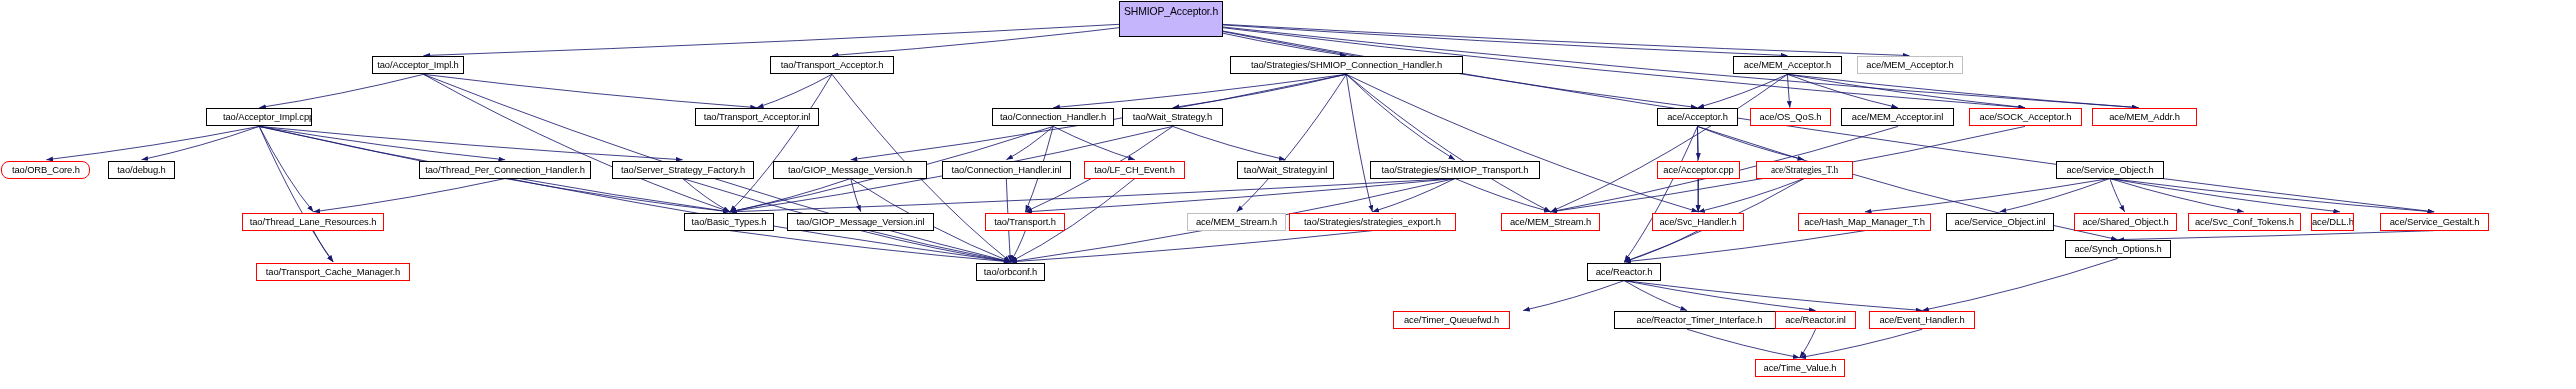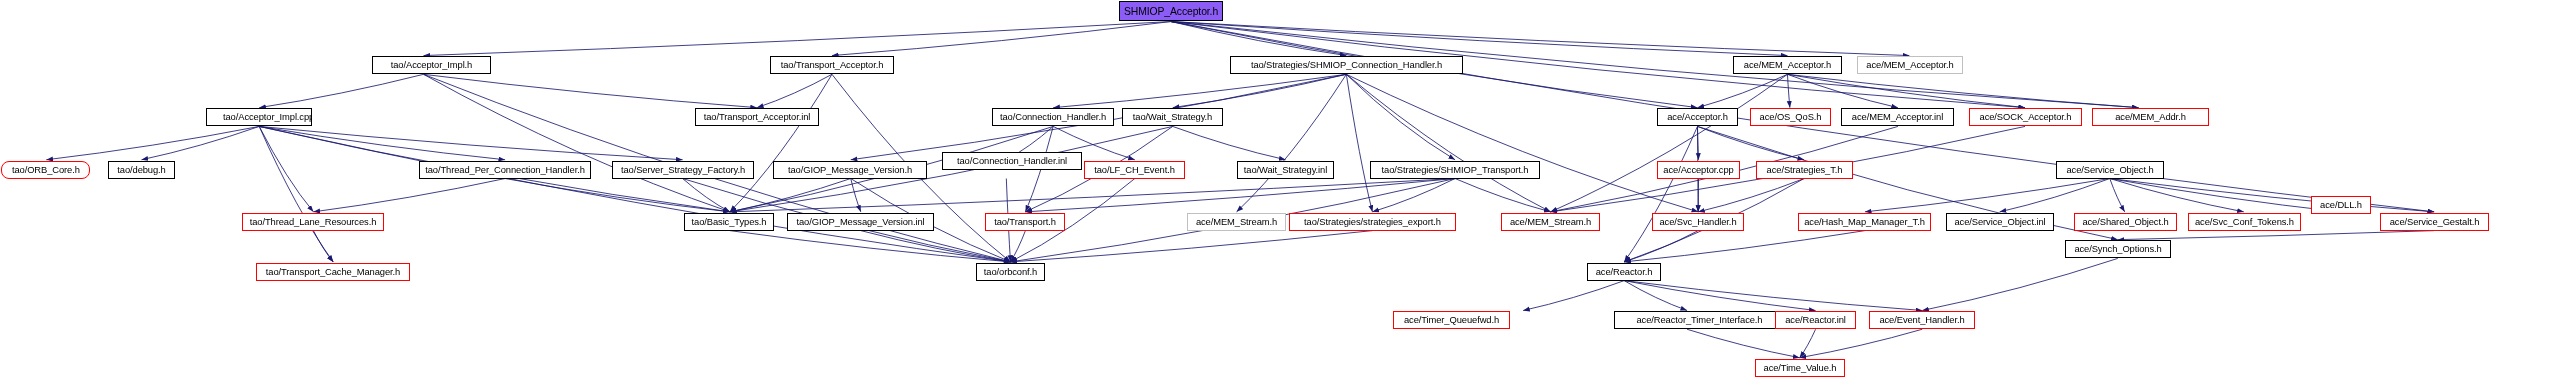--- a/index.html
+++ b/index.html
@@ -21,24 +21,24 @@
     text-align:center;
     white-space:nowrap;
     font-size:9.4px;
     color:#000000;
     background:#ffffff;
     border:0.7px solid #000000;
     letter-spacing:-0.1px;
     overflow:hidden;
   }
   .node.root{
-    background:#8b5cf6;
+    background:#c4b5fd;
     border:0.7px solid #000000;
     font-size:10.4px;
-    height:20px;
+    height:36px;
     line-height:19px;
   }
   .node.red{border:0.7px solid #ff0000;}
   .node.gray{border:0.7px solid #c0c0c0;color:#000000;}
 </style>
 </head>
 <body>
 
 <div id="graph">
   <svg id="edges" xmlns="http://www.w3.org/2000/svg" viewBox="0 0 3707 560">
@@ -136,59 +136,59 @@
         <path d="M2337.5,404 Q2382.75,430.66 2428,447" marker-end="url(#arrow)"></path>
         <path d="M2337.5,404 Q2475.25,430.66 2613,447" marker-end="url(#arrow)"></path>
         <path d="M2337.5,404 Q2552,430.66 2766.5,447" marker-end="url(#arrow)"></path>
         <path d="M2428,474 Q2509,499.42 2590,515" marker-end="url(#arrow)"></path>
         <path d="M2766.5,474 Q2678.25,499.42 2590,515" marker-end="url(#arrow)"></path>
         <path d="M2613,474 Q2601.5,499.42 2590,515" marker-end="url(#arrow)"></path>
       </g>
   </svg>
   <div id="node-layer">
       <div class="node root" style="left: 1119px; top: 1.4px; width: 104px;">SHMIOP_Acceptor.h</div>
-      <div class="node" style="left: 372px; top: 56px; width: 119px;">tao/Acceptor_Impl.h</div>
+      <div class="node" style="left: 372px; top: 56px; width: 92px;">tao/Acceptor_Impl.h</div>
       <div class="node" style="left: 770px; top: 56px; width: 124px;">tao/Transport_Acceptor.h</div>
       <div class="node" style="left: 1230px; top: 56px; width: 233px;">tao/Strategies/SHMIOP_Connection_Handler.h</div>
       <div class="node" style="left: 1733px; top: 56px; width: 109px;">ace/MEM_Acceptor.h</div>
       <div class="node gray" style="left: 1857px; top: 56px; width: 106px;">ace/MEM_Acceptor.h</div>
       <div class="node" style="left: 206px; top: 108px; width: 106px; padding-left: 16px;">tao/Acceptor_Impl.cpp</div>
       <div class="node" style="left: 695px; top: 108px; width: 124px;">tao/Transport_Acceptor.inl</div>
       <div class="node" style="left: 992px; top: 108px; width: 122px;">tao/Connection_Handler.h</div>
       <div class="node" style="left: 1122px; top: 108px; width: 101px;">tao/Wait_Strategy.h</div>
       <div class="node" style="left: 1657px; top: 108px; width: 81px;">ace/Acceptor.h</div>
       <div class="node red" style="left: 1750px; top: 108px; width: 81px;">ace/OS_QoS.h</div>
       <div class="node" style="left: 1841px; top: 108px; width: 113px;">ace/MEM_Acceptor.inl</div>
       <div class="node red" style="left: 1969px; top: 108px; width: 113px;">ace/SOCK_Acceptor.h</div>
-      <div class="node red" style="left: 2092px; top: 108px; width: 117px;">ace/MEM_Addr.h</div>
+      <div class="node red" style="left: 2092px; top: 108px; width: 105px;">ace/MEM_Addr.h</div>
       <div class="node red" style="left: 1.4px; top: 161px; width: 89px; border-radius: 8px;">tao/ORB_Core.h</div>
       <div class="node" style="left: 108px; top: 161px; width: 67px;">tao/debug.h</div>
       <div class="node" style="left: 419px; top: 161px; width: 172px;">tao/Thread_Per_Connection_Handler.h</div>
       <div class="node" style="left: 612px; top: 161px; width: 142px;">tao/Server_Strategy_Factory.h</div>
       <div class="node" style="left: 773px; top: 161px; width: 154px;">tao/GIOP_Message_Version.h</div>
-      <div class="node" style="left: 942px; top: 152px; width: 140px;">tao/Connection_Handler.inl</div>
+      <div class="node" style="left: 942px; top: 161px; width: 129px;">tao/Connection_Handler.inl</div>
       <div class="node red" style="left: 1084px; top: 161px; width: 101px;">tao/LF_CH_Event.h</div>
       <div class="node" style="left: 1237px; top: 161px; width: 97px;">tao/Wait_Strategy.inl</div>
       <div class="node" style="left: 1370px; top: 161px; width: 170px;">tao/Strategies/SHMIOP_Transport.h</div>
       <div class="node red" style="left: 1657px; top: 161px; width: 83px;">ace/Acceptor.cpp</div>
-      <div class="node red" style="left: 1756px; top: 161px; width: 97px;">ace/Strategies_T.h</div>
+      <div class="node red" style="left: 1756px; top: 161px; width: 97px; font-family: Liberation Serif, serif;">ace/Strategies_T.h</div>
       <div class="node" style="left: 2056px; top: 161px; width: 108px;">ace/Service_Object.h</div>
       <div class="node red" style="left: 242px; top: 213px; width: 142px;">tao/Thread_Lane_Resources.h</div>
       <div class="node" style="left: 684px; top: 213px; width: 90px;">tao/Basic_Types.h</div>
       <div class="node" style="left: 787px; top: 213px; width: 147px;">tao/GIOP_Message_Version.inl</div>
       <div class="node red" style="left: 985px; top: 213px; width: 80px;">tao/Transport.h</div>
       <div class="node gray" style="left: 1187px; top: 213px; width: 99px;">ace/MEM_Stream.h</div>
       <div class="node red" style="left: 1289px; top: 213px; width: 167px;">tao/Strategies/strategies_export.h</div>
       <div class="node red" style="left: 1501px; top: 213px; width: 99px;">ace/MEM_Stream.h</div>
       <div class="node red" style="left: 1652px; top: 213px; width: 92px;">ace/Svc_Handler.h</div>
       <div class="node red" style="left: 1798px; top: 213px; width: 133px;">ace/Hash_Map_Manager_T.h</div>
       <div class="node" style="left: 1946px; top: 213px; width: 108px;">ace/Service_Object.inl</div>
       <div class="node red" style="left: 2074px; top: 213px; width: 103px;">ace/Shared_Object.h</div>
       <div class="node red" style="left: 2188px; top: 213px; width: 113px;">ace/Svc_Conf_Tokens.h</div>
-      <div class="node red" style="left: 2311px; top: 196px; width: 60px;">ace/DLL.h</div>
+      <div class="node red" style="left: 2311px; top: 213px; width: 43px;">ace/DLL.h</div>
       <div class="node red" style="left: 2380px; top: 213px; width: 109px;">ace/Service_Gestalt.h</div>
       <div class="node red" style="left: 256px; top: 263px; width: 154px;">tao/Transport_Cache_Manager.h</div>
       <div class="node" style="left: 976px; top: 263px; width: 69px;">tao/orbconf.h</div>
       <div class="node" style="left: 1587px; top: 263px; width: 74px;">ace/Reactor.h</div>
       <div class="node" style="left: 2065px; top: 240px; width: 106px;">ace/Synch_Options.h</div>
       <div class="node red" style="left: 1393px; top: 311px; width: 117px;">ace/Timer_Queuefwd.h</div>
       <div class="node" style="left: 1614px; top: 311px; width: 171px;">ace/Reactor_Timer_Interface.h</div>
       <div class="node red" style="left: 1775px; top: 311px; width: 81px;">ace/Reactor.inl</div>
       <div class="node red" style="left: 1869px; top: 311px; width: 106px;">ace/Event_Handler.h</div>
       <div class="node red" style="left: 1755px; top: 359px; width: 90px;">ace/Time_Value.h</div>

